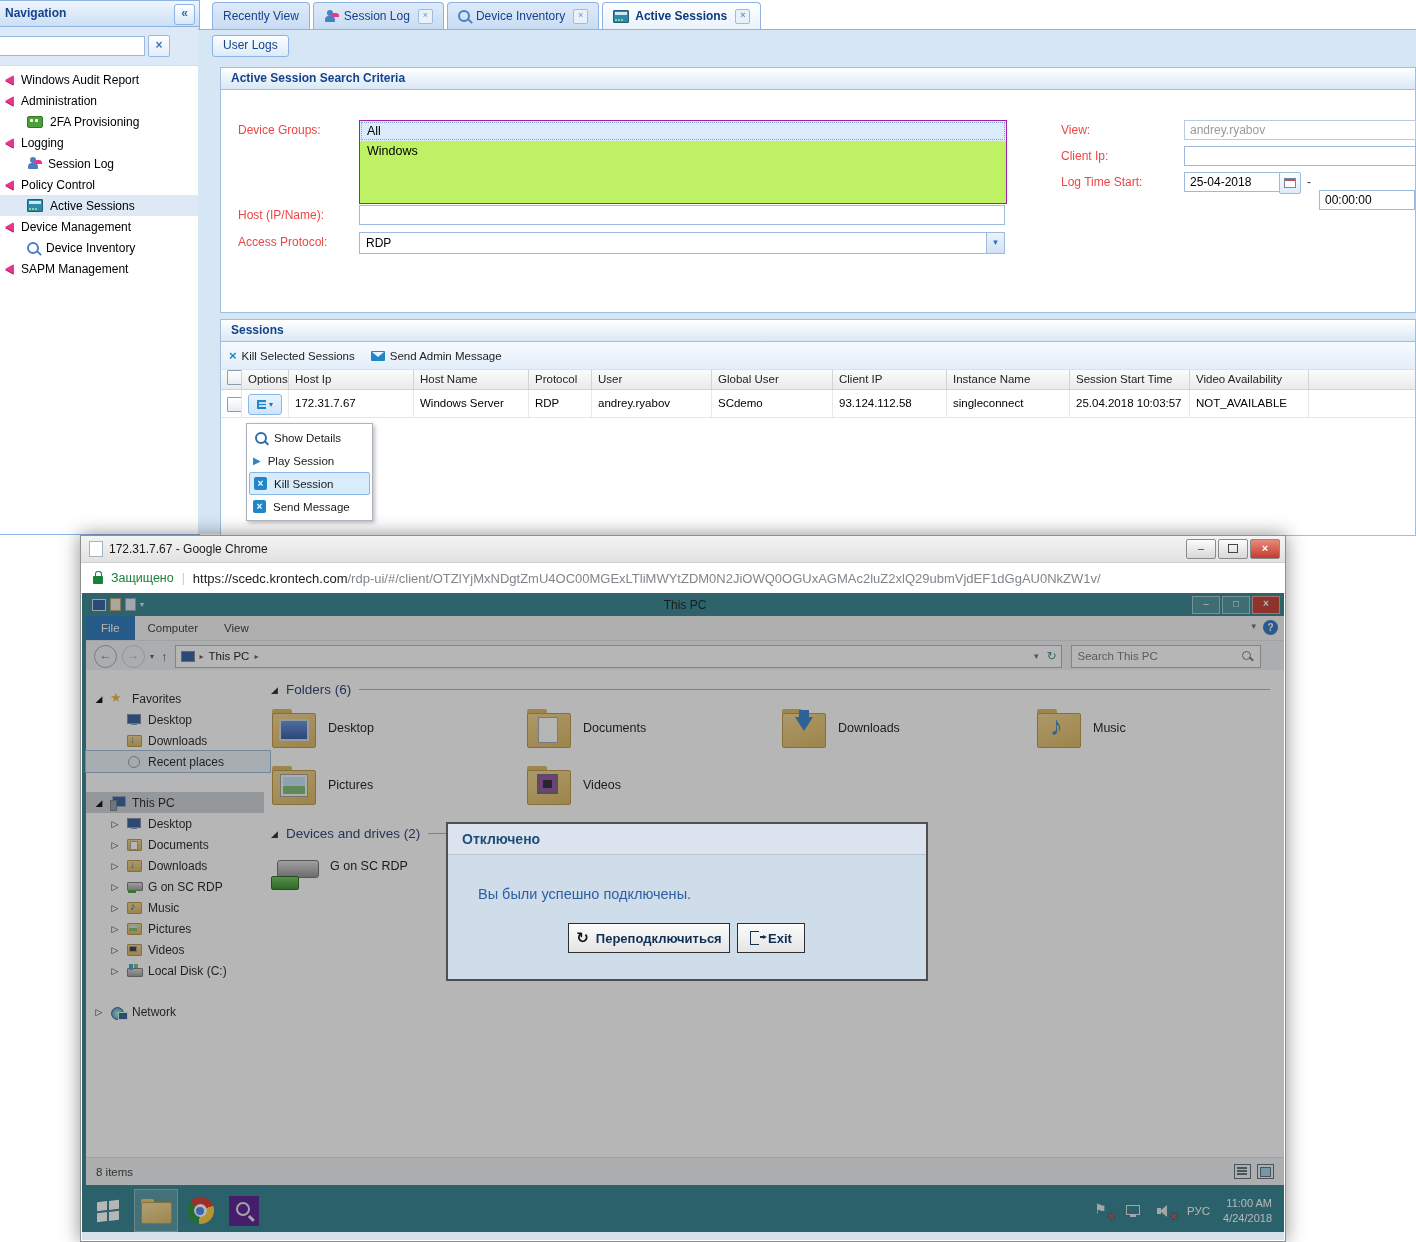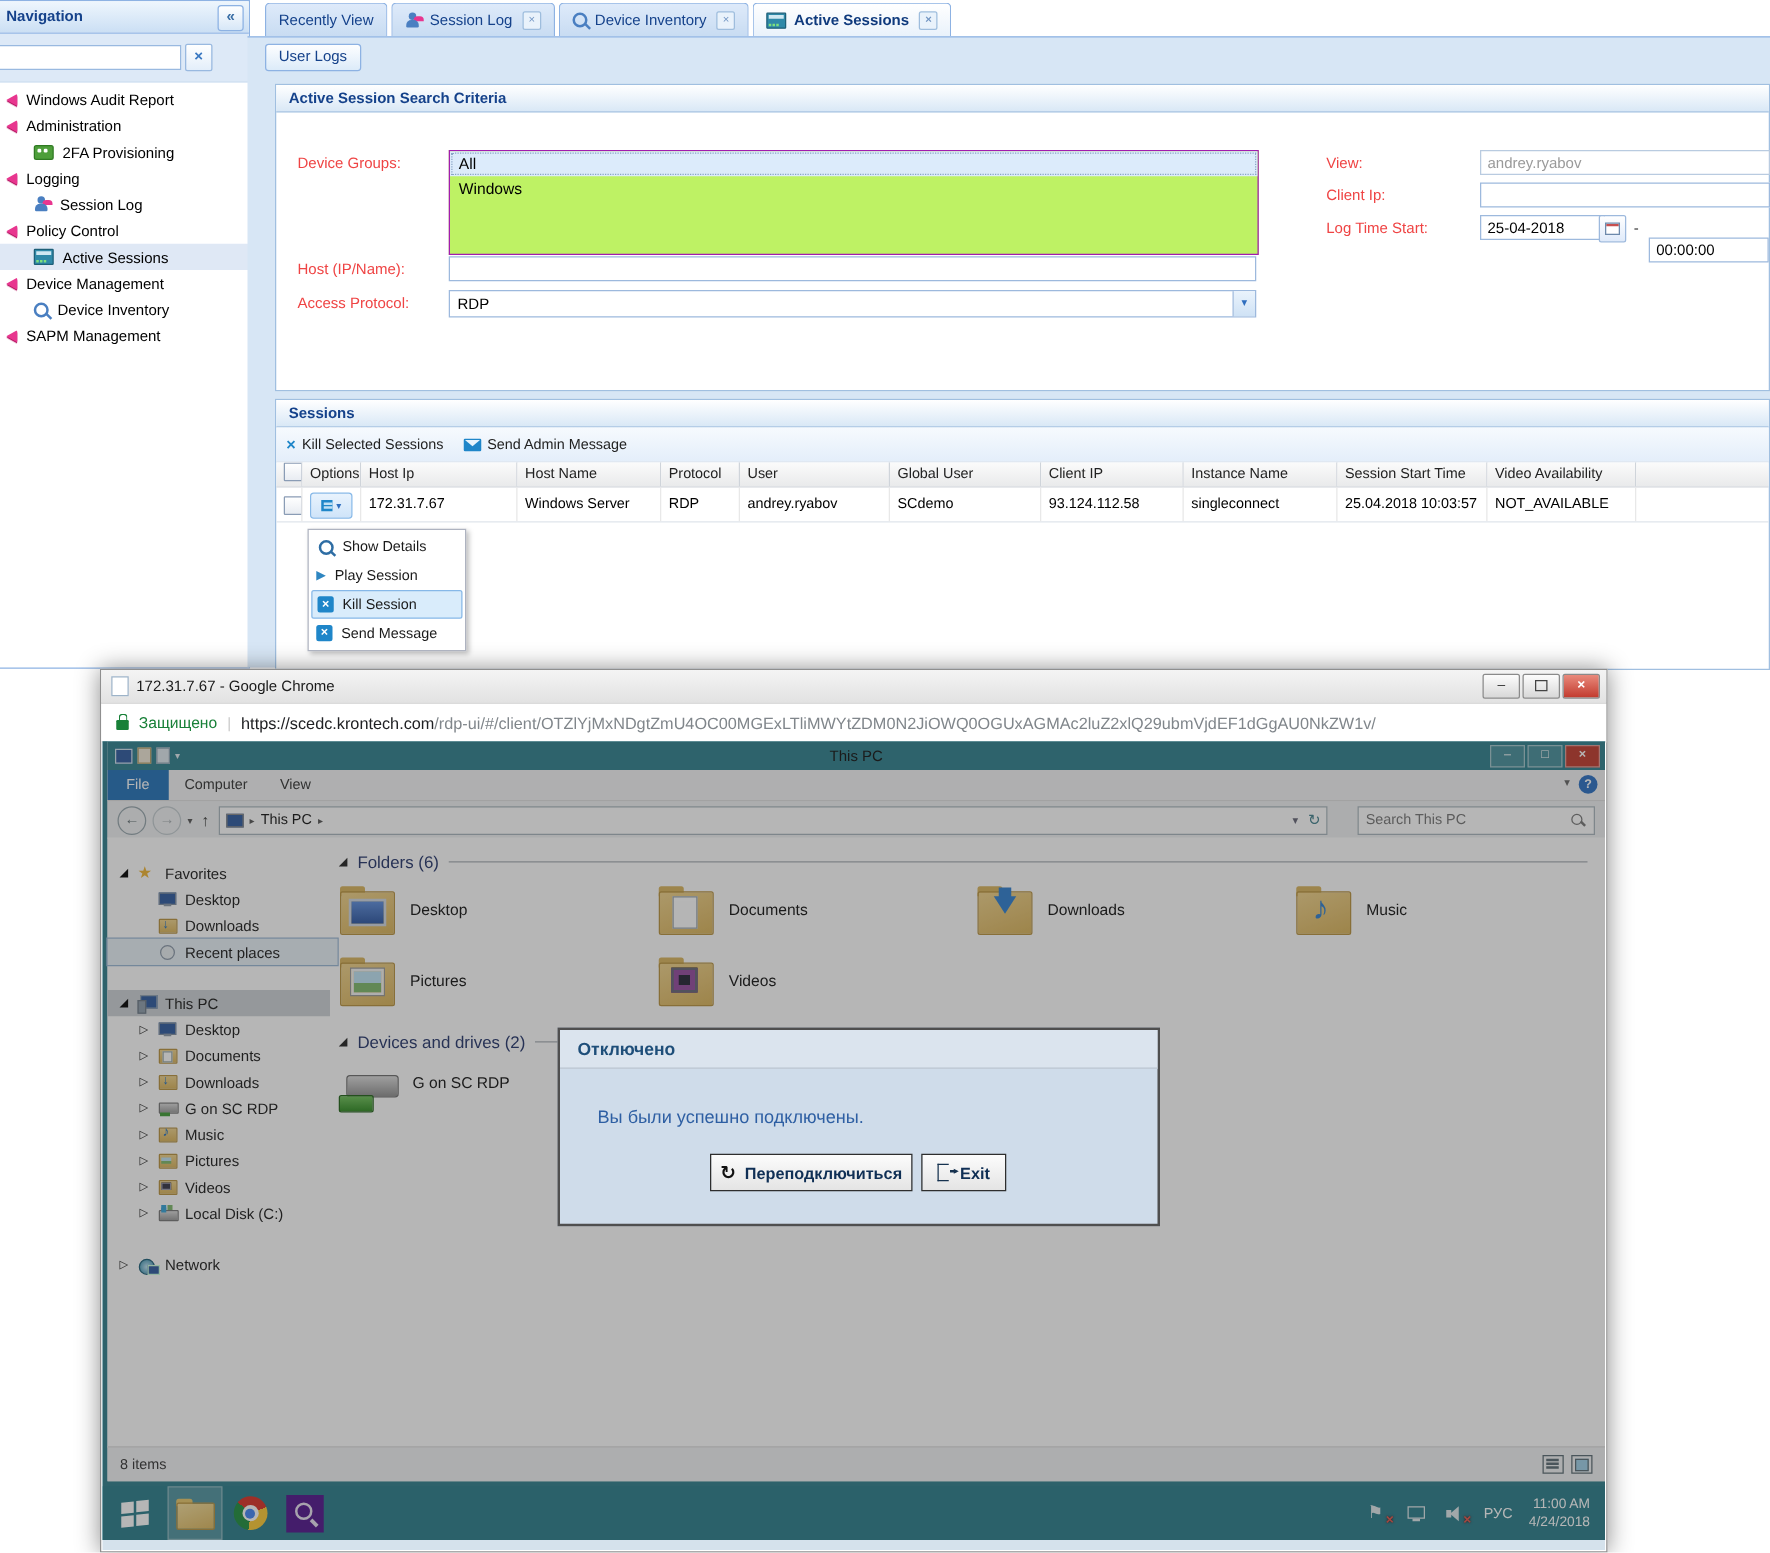--- a/index.html
+++ b/index.html
@@ -135,21 +135,21 @@
   .e-addr{height:30px;background:#f0f2f3;display:flex;align-items:center;gap:5px;padding-left:8px}
   .navcirc{width:21px;height:21px;border:1px solid #97a6ad;border-radius:50%;text-align:center;line-height:19px;color:#5f6b70;font-size:12px;cursor:pointer}
   .navcirc.dis{opacity:.5}
   .upar{color:#444;font-size:13px;margin:0 2px;cursor:pointer}
   .addrfield{height:21px;background:#fff;border:1px solid #a9b6bd;flex:0 0 875px;display:flex;align-items:center;gap:5px;padding:0 5px;position:relative}
   .minipc{width:12px;height:9px;background:#2d5a9e;border:1px solid #888;position:relative}
   .crumbsep{color:#555;font-size:8px}
   .addrfield .crumb{font-size:11.5px;color:#111;cursor:pointer}
   .afr{position:absolute;right:4px;display:flex;gap:8px;align-items:center}
   .afr .chev{color:#667;font-size:9px}.afr .refr{color:#44828e;font-size:12px}
-  .searchfield{height:21px;background:#fff;border:1px solid #a9b6bd;width:188px;display:flex;align-items:center;position:relative;margin-left:19px}
+  .searchfield{height:21px;background:#fff;border:1px solid #a9b6bd;width:188px;display:flex;align-items:center;position:relative;margin-left:4px}
   .searchfield input{border:none;outline:none;width:160px;font-size:11.5px;padding-left:6px;color:#333;background:transparent}
   .mag{width:7px;height:7px;border:1.5px solid #777;border-radius:50%;position:absolute;right:9px;top:5px}
   .mag::after{content:'';position:absolute;width:5px;height:1.5px;background:#777;transform:rotate(45deg);right:-4px;bottom:-1px}
 
   .e-body{position:absolute;left:0;right:0;top:77px;bottom:27px;background:#fff}
   .etree{position:absolute;left:0;top:0;bottom:0;width:179px;padding-top:18px;box-sizing:border-box}
   .ti{height:21px;display:flex;align-items:center;gap:6px;font-size:12px;color:#1a1a1a;cursor:pointer;white-space:nowrap}
   .ti .exp{width:10px;text-align:center;color:#222;font-size:9px}
   .ti .exp.open{color:#000}
   .ti.root{padding-left:8px}.ti.ch{padding-left:24px}

